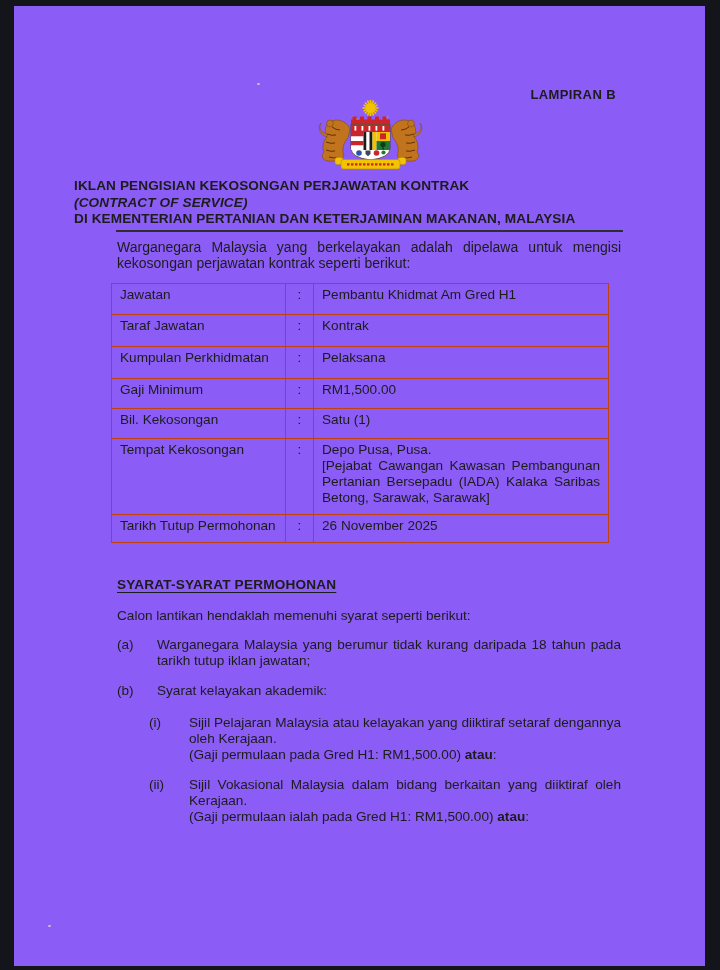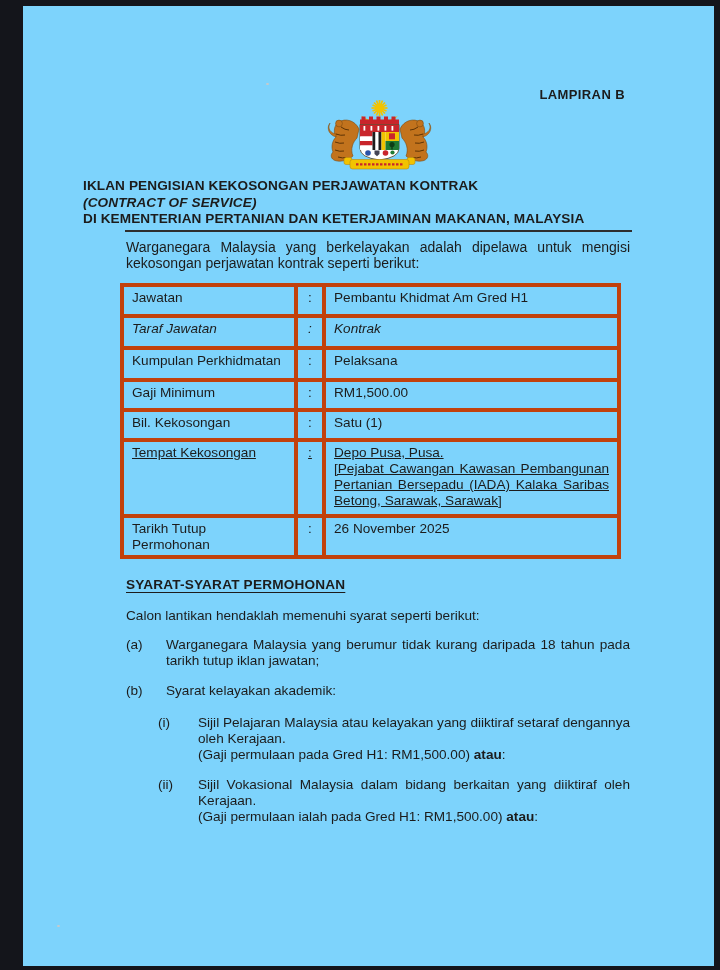--- a/index.html
+++ b/index.html
@@ -2,22 +2,22 @@
 <html><head>
 <meta charset="utf-8">
 <style>
   html,body { margin:0; padding:0; }
   body {
     width:720px; height:970px; position:relative; overflow:hidden;
     background:#14151b;
     font-family:"Liberation Sans", sans-serif;
   }
   .page {
-    position:absolute; left:23px; top:6px; width:691px; height:960px;
-    background:#7dd3fc; color:#1c1c1c;
+    position:absolute; left:14px; top:6px; width:691px; height:960px;
+    background:#8b5cf6; color:#1c1c1c;
   }
   .speck { position:absolute; background:#c9c9c9; border-radius:50%; }
 
   .lampiran {
     position:absolute; top:81px; right:89px;
     font-weight:bold; font-size:13px; letter-spacing:.4px;
   }
   .logo { position:absolute; left:299px; top:91px; width:115px; height:79px; }
 
   .title-block {
@@ -30,25 +30,25 @@
   .rule { position:absolute; top:224px; left:102px; width:507px; height:2px; background:#2e2e2e; }
 
   .intro { position:absolute; top:233px; left:103px; width:504px; font-size:14px; line-height:16px; }
   .jline { text-align:justify; text-align-last:justify; white-space:nowrap; }
 
   table.vtable {
     position:absolute; top:277px; left:97px; width:497px;
     border-collapse:collapse; table-layout:fixed;
     font-size:13.6px; line-height:16px;
   }
-  table.vtable td { border:4px solid #c2410c; vertical-align:top; padding:3px 8px 2px 8px; }
+  table.vtable td { border:1px solid #c2410c; vertical-align:top; padding:3px 8px 2px 8px; }
   td.cell-colon { text-align:center; padding:3px 2px; }
   td.cell-value { padding-left:10px; }
-  tr.r1 { height:31px; } tr.r2 { height:32px;font-style:italic; } tr.r3 { height:32px;margin-top:7px; }
-  tr.r4 { height:30px; } tr.r5 { height:30px; } tr.r6 { height:76px;text-decoration:underline; }
+  tr.r1 { height:31px; } tr.r2 { height:32px; } tr.r3 { height:32px;margin-top:7px; }
+  tr.r4 { height:30px; } tr.r5 { height:30px; } tr.r6 { height:76px; }
   tr.r7 { height:28px; }
 
   .syarat-heading {
     position:absolute; top:571px; left:103px;
     font-weight:bold; font-size:13.6px; letter-spacing:.2px;
     text-decoration:underline; text-underline-offset:2.5px; text-decoration-thickness:1.4px;
   }
   .calon { position:absolute; top:602px; left:103px; font-size:13.6px;text-align:center; }
 
   .item { position:absolute; font-size:13.6px; line-height:16px; }

